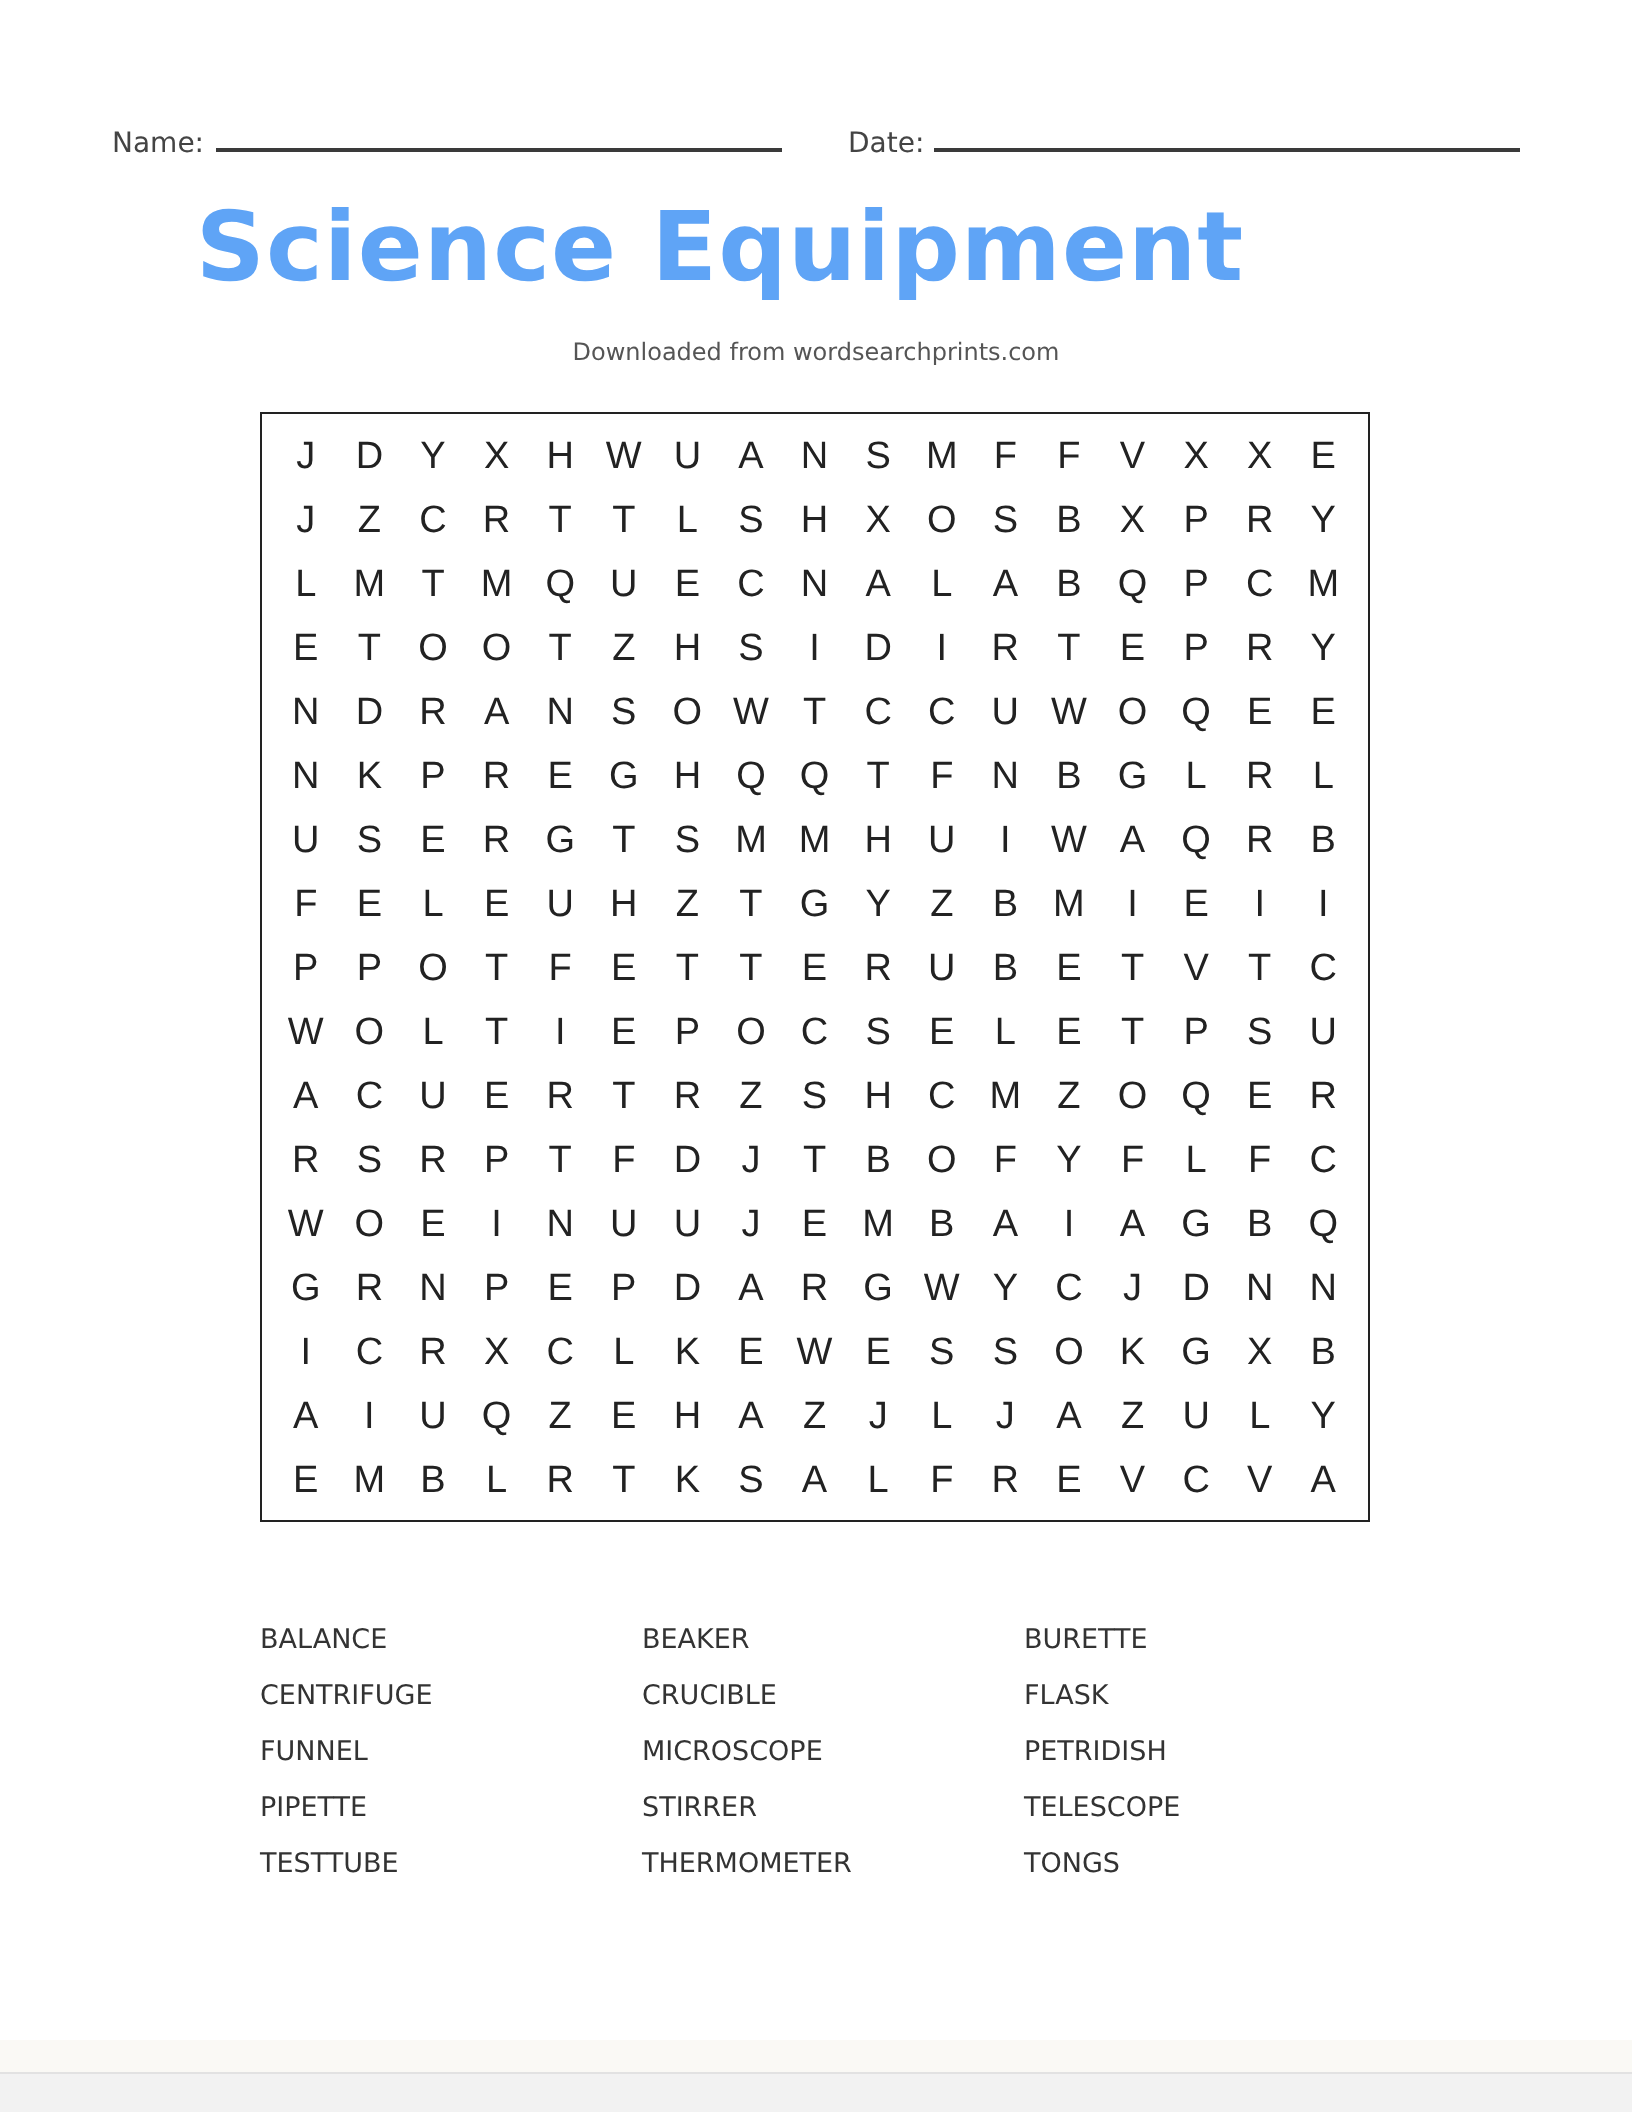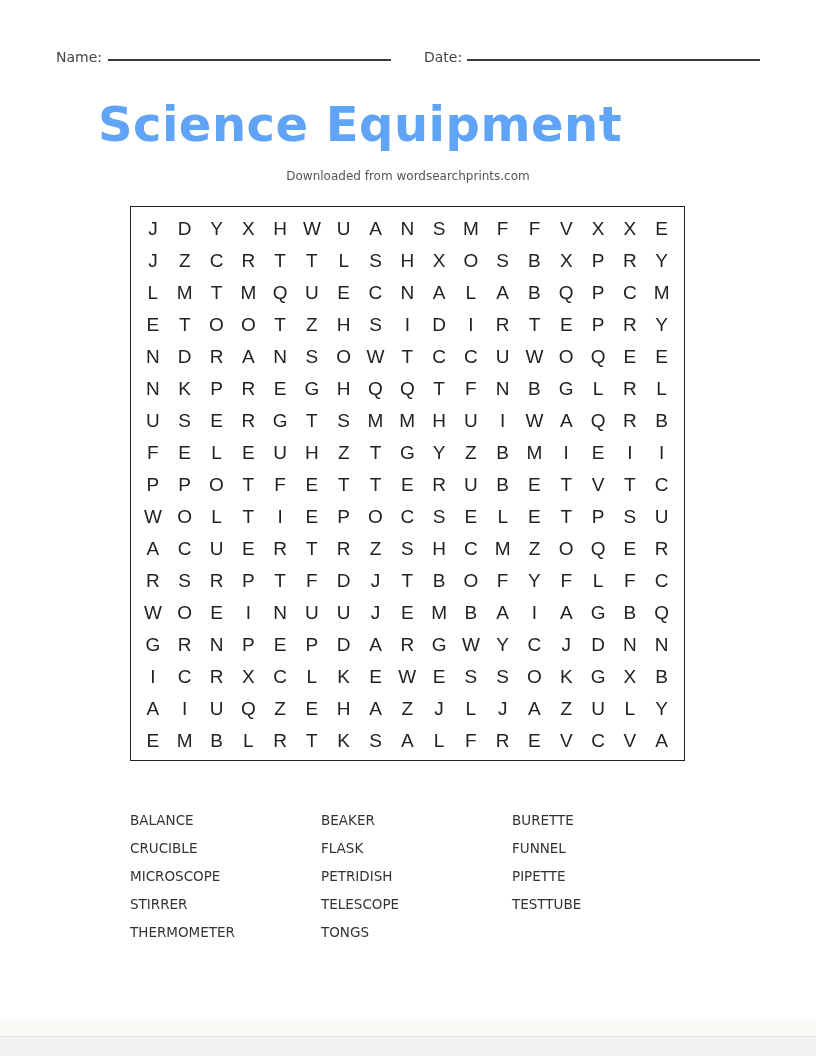--- a/index.html
+++ b/index.html
@@ -10,21 +10,21 @@
       width: 816px;
       height: 1056px;
       position: relative;
       background: #ffffff;
       overflow: hidden;
       font-family: "Liberation Sans", sans-serif;
       color: #333333;
     }
     .header-row {
       position: absolute;
-      top: 47px;
+      top: 62px;
       left: 0;
       width: 816px;
       height: 20px;
     }
     .field-label {
       position: absolute;
       top: 0;
       font-family: "DejaVu Sans", sans-serif;
       font-size: 14px;
       color: #444444;
@@ -421,20 +421,21 @@
       <div class="cell">C</div>
       <div class="cell">V</div>
       <div class="cell">A</div>
     </div>
 </div>
 
 <div class="wordlist" id="wordlist">
     <div class="word">BALANCE</div>
     <div class="word">BEAKER</div>
     <div class="word">BURETTE</div>
+    <div class="word">CENTRIFUGE</div>
     <div class="word">CRUCIBLE</div>
     <div class="word">FLASK</div>
     <div class="word">FUNNEL</div>
     <div class="word">MICROSCOPE</div>
     <div class="word">PETRIDISH</div>
     <div class="word">PIPETTE</div>
     <div class="word">STIRRER</div>
     <div class="word">TELESCOPE</div>
     <div class="word">TESTTUBE</div>
     <div class="word">THERMOMETER</div>

